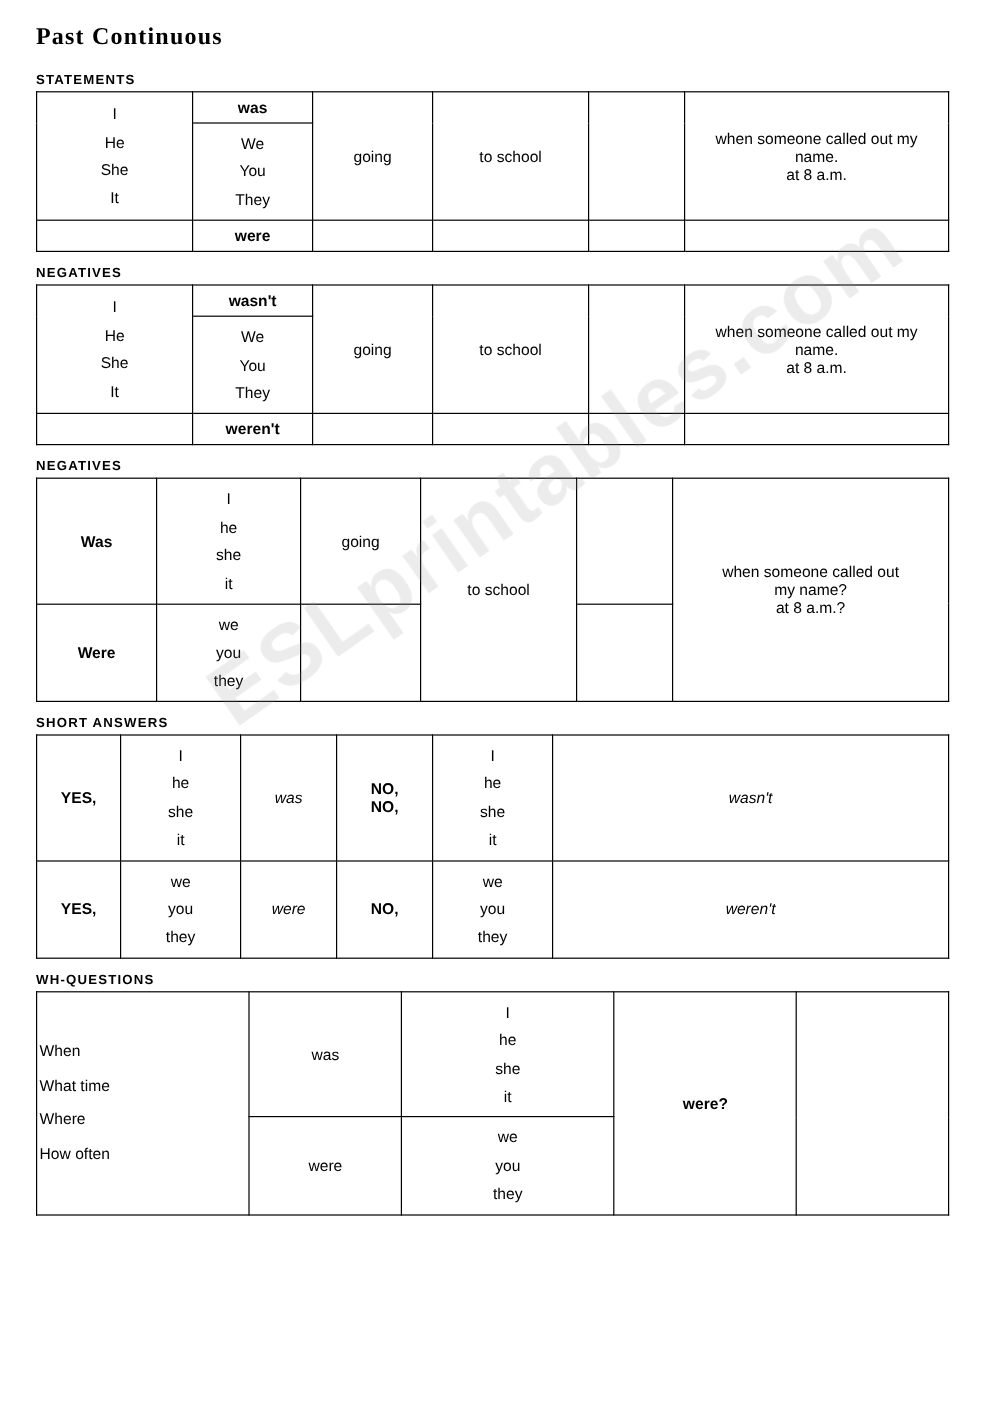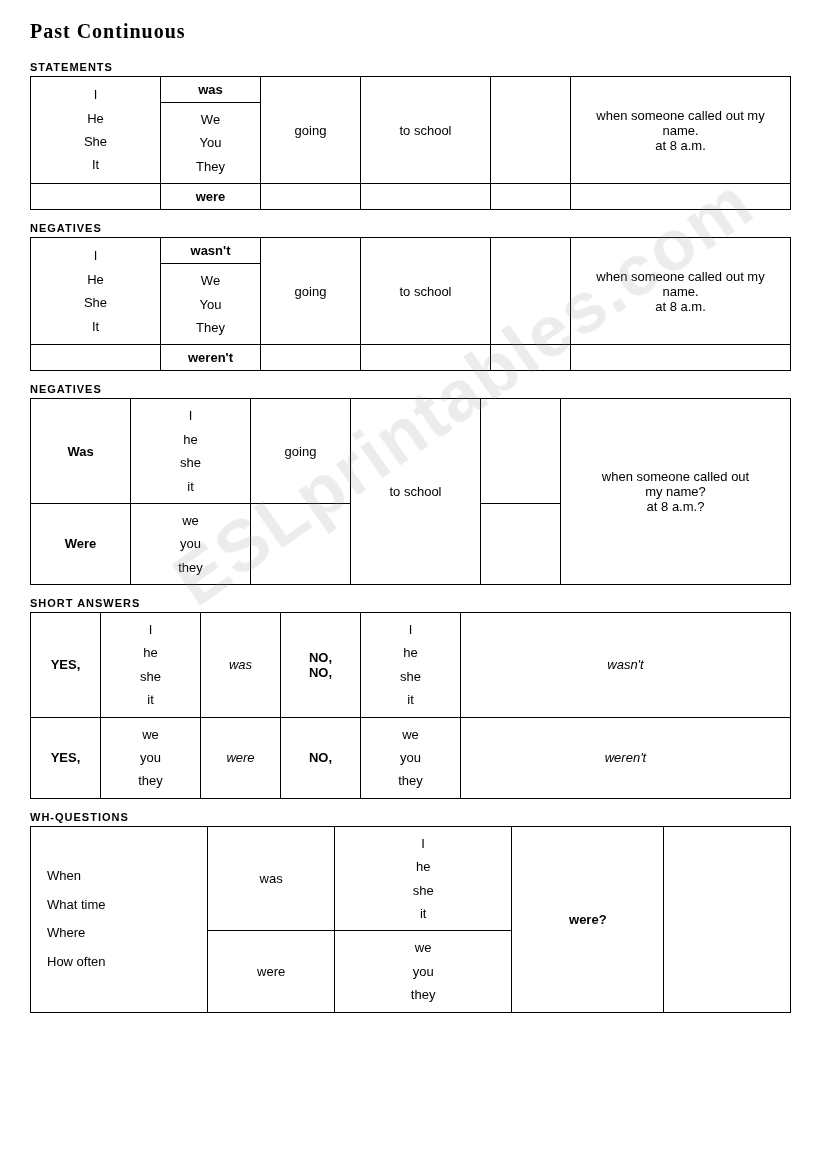--- a/index.html
+++ b/index.html
@@ -154,21 +154,21 @@
       <td style="line-height:1.8;">we<br>you<br>they</td>
       <td class="italic">weren't</td>
     </tr>
   </tbody>
 </table>
 
 <div class="section-label">WH-QUESTIONS</div>
 <table>
   <tbody>
     <tr>
-      <td rowspan="2" style="width:140px; text-align:left; line-height:2.2; padding-left:16px;">When<br>What time<br>Where<br>How often</td>
+      <td rowspan="2" style="width:140px; text-align:left; line-height:2.2; padding-left:2px;">When<br>What time<br>Where<br>How often</td>
       <td style="width:100px;">was</td>
       <td style="width:140px; line-height:1.8;">I<br>he<br>she<br>it</td>
       <td rowspan="2" style="width:120px;" class="bold">were?</td>
       <td rowspan="2" style="width:100px;"></td>
     </tr>
     <tr>
       <td>were</td>
       <td style="line-height:1.8;">we<br>you<br>they</td>
     </tr>
   </tbody>

